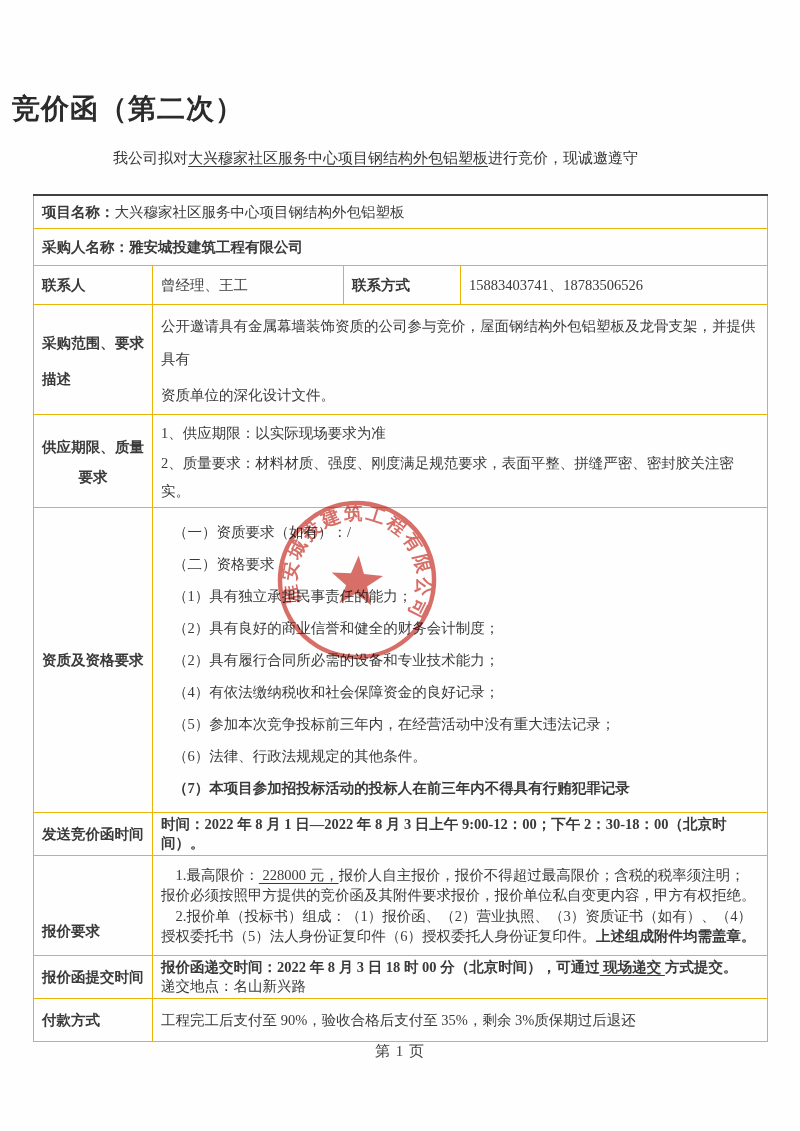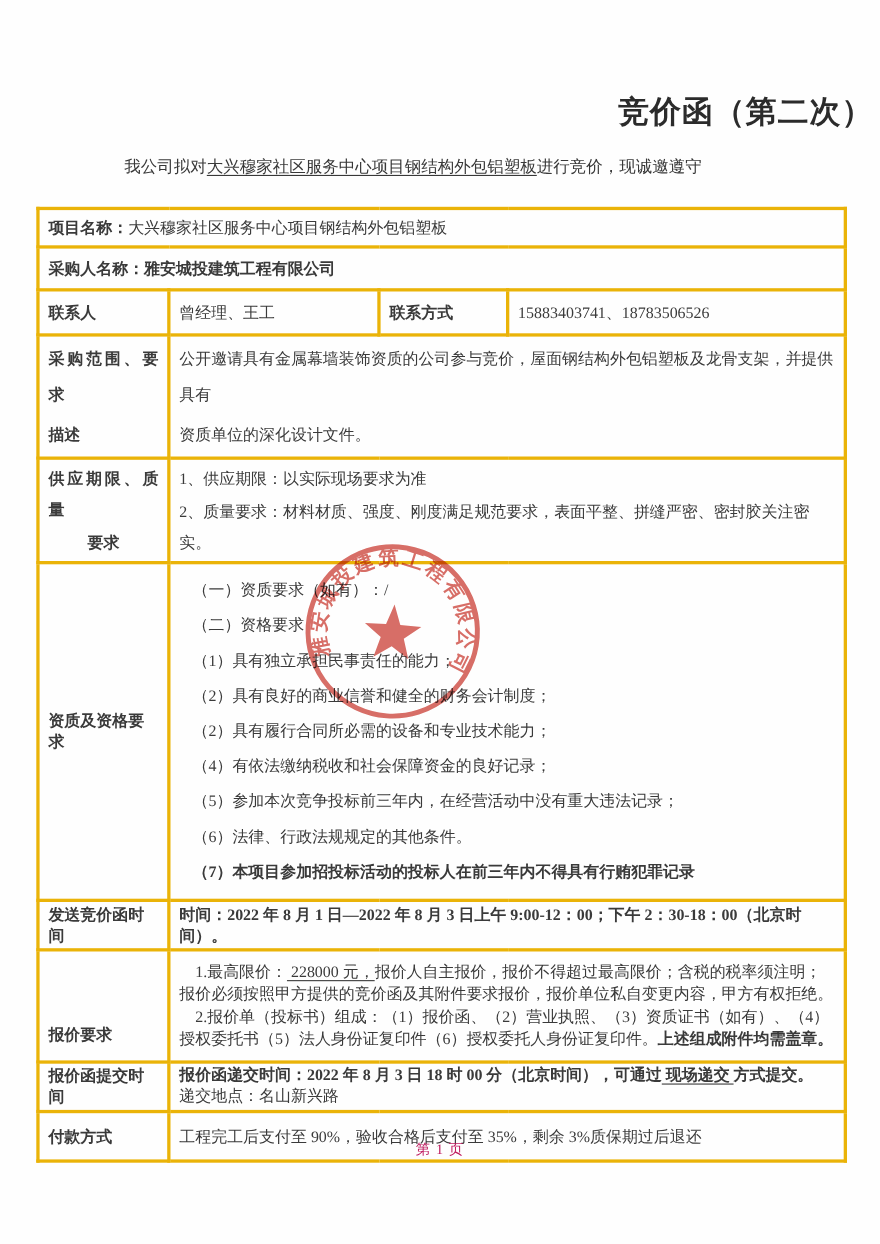--- a/index.html
+++ b/index.html
@@ -7,23 +7,23 @@
     width:800px;height:1131px;
     background:#fefefe;
     font-family:"Liberation Serif","DejaVu Serif",serif;
     color:#333;
     position:relative;
     overflow:hidden;
   }
   .page{position:relative;width:800px;height:1131px;}
 
   .title{
-    margin:6px;
+    margin:12px;
     padding-top:78px;
-    text-align:right;
+    text-align:left;
     font-size:28px;
     line-height:38px;
     font-weight:bold;
     letter-spacing:1px;
     color:#2b2b2b;
   }
 
   .intro{
     margin:16px 83px 0 83px;
     font-size:15px;
@@ -39,21 +39,21 @@
 
   table.grid{
     margin:22px 0 0 33px;
     width:734px;
     border-collapse:collapse;
     table-layout:fixed;
     border:1.5px solid #404040;
     border-top-width:2.5px;
   }
   table.grid td{
-    border:3px solid #eab308;
+    border:1px solid #eab308;
     font-size:14.5px;
     color:#3a3a3a;
     padding:2px 8px;
     vertical-align:middle;
     overflow:hidden;
   }
   td.lab{
     font-weight:bold;
     color:#2e2e2e;
     padding-left:7px;
@@ -82,22 +82,22 @@
     mix-blend-mode:multiply;
     transform:rotate(4deg);
     pointer-events:none;
   }
 
   .footer{
     position:absolute;
     top:1030px;left:0;
     width:100%;
     text-align:center;
-    font-size:13px;
-    color:#be185d;
+    font-size:15px;
+    color:#404040;
     letter-spacing:1px;
   }
 </style>
 </head>
 <body>
 
 <div class="page">
 
   <h1 class="title">竞价函（第二次）</h1>
 

